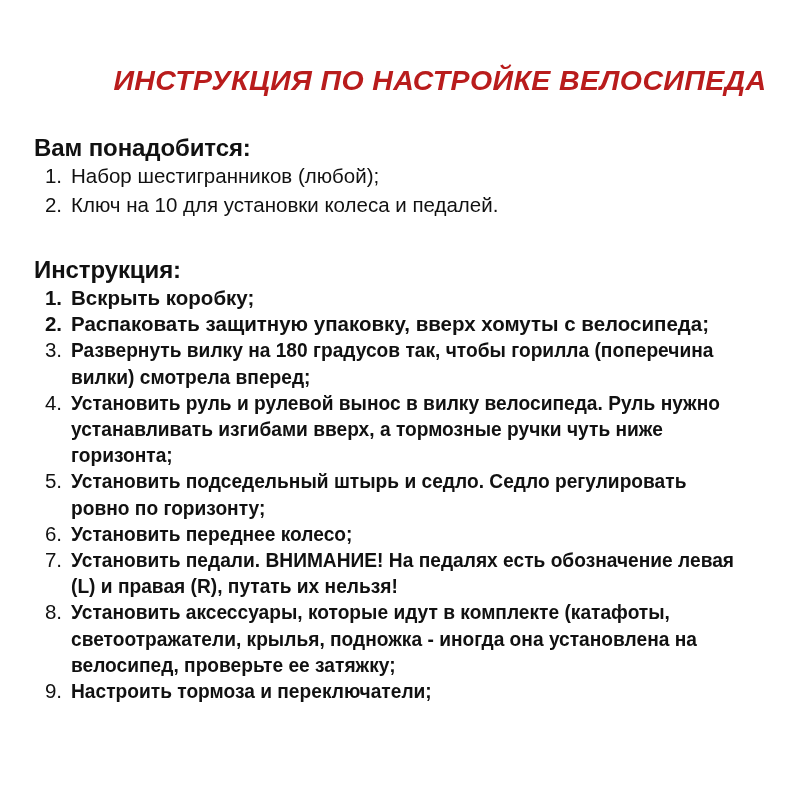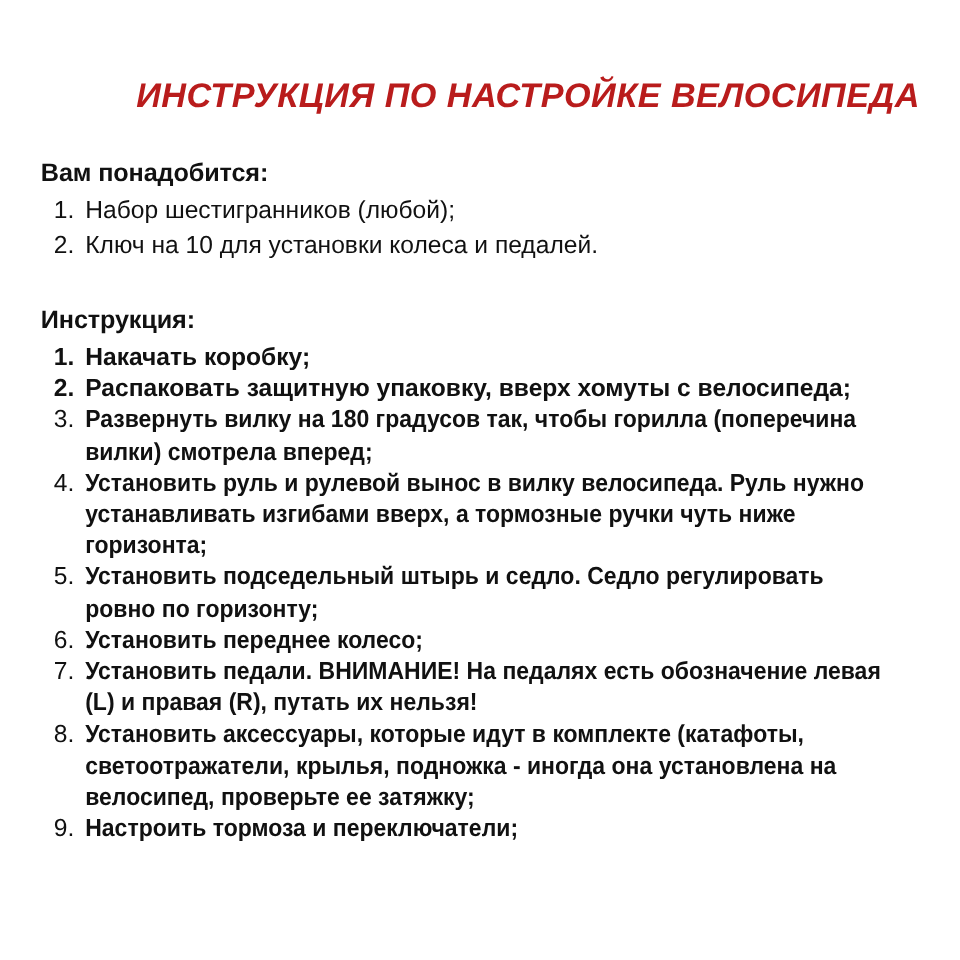--- a/index.html
+++ b/index.html
@@ -37,21 +37,21 @@
     font-weight: 700;
     font-style: italic;
     letter-spacing: 0.4px;
     white-space: nowrap;
   }
 
   
   .section-heading {
     position: absolute;
     left: 34px;
-    font-size: 21px;
+    font-size: 24px;
     line-height: 28px;
     font-weight: 700;
     letter-spacing: -0.1px;
     white-space: nowrap;
   }
   .section-heading.needs { top: 114px; }
   .section-heading.instr { top: 236px; }
 
   
   ol.num-list {
@@ -136,21 +136,21 @@
         <span class="li-num">2.</span>
         <span class="li-text">Ключ на 10 для установки колеса и педалей.</span>
       </li>
     </ol>
 
   <h2 class="section-heading instr">Инструкция:</h2>
 
   <ol class="num-list" id="instr-list">
       <li class="wide">
         <span class="li-num">1.</span>
-        <span class="li-text">Накачать коробку;</span>
+        <span class="li-text">Вскрыть коробку;</span>
       </li>
       <li class="wide">
         <span class="li-num">2.</span>
         <span class="li-text">Распаковать защитную упаковку, вверх хомуты с велосипеда;</span>
       </li>
       <li class="narrow">
         <span class="li-num">3.</span>
         <span class="li-text">Развернуть вилку на 180 градусов так, чтобы горилла (поперечина вилки) смотрела вперед;</span>
       </li>
       <li class="narrow">

